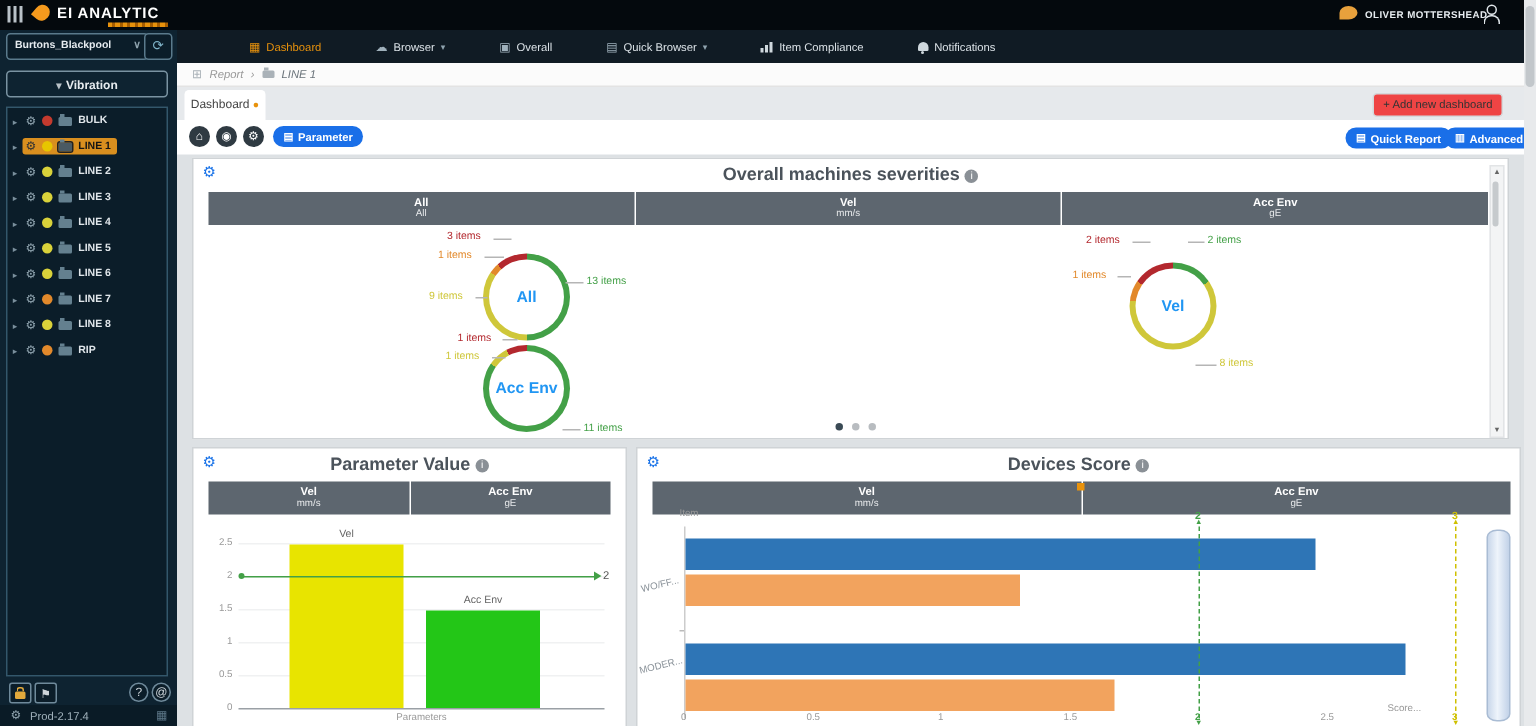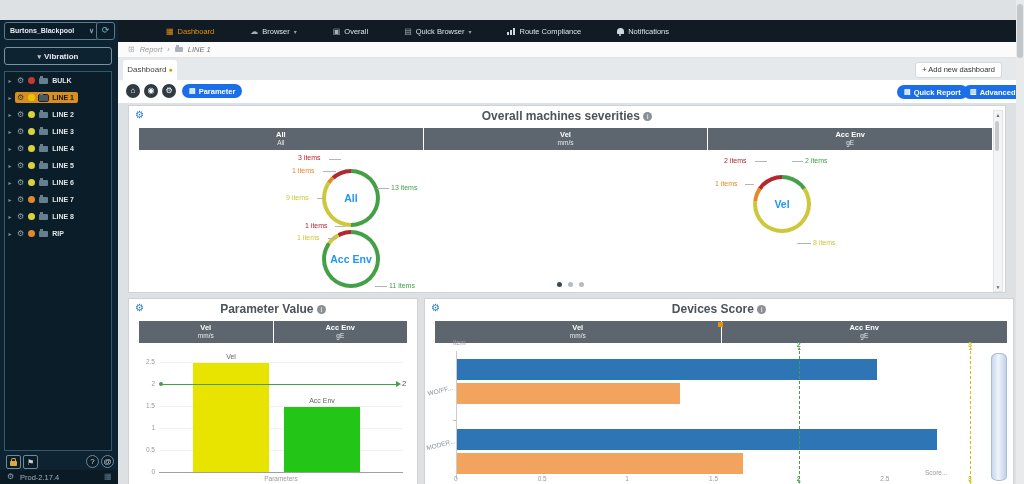--- a/index.html
+++ b/index.html
@@ -79,21 +79,21 @@
   .breadcrumb{position:absolute;left:118px;top:42px;width:898px;height:16px;background:#fbfbfb;border-bottom:1px solid #e3e3e3;
               z-index:10;color:#999;font-size:7.5px;font-style:italic;display:flex;align-items:center;gap:5px;padding-left:10px;box-sizing:border-box}
   .breadcrumb .bic{font-style:normal;color:#aab2b8;font-size:8px}
   .bmach{width:8px;height:5px;background:#aab2b8;border-radius:1px;position:relative}
   .bmach::after{content:'';position:absolute;top:-2px;left:1px;width:3px;height:2px;background:#aab2b8}
   .bcur{color:#6a737a}
   .tabbar{position:absolute;left:118px;top:58px;width:898px;height:22px;background:#e6e9ec;z-index:10}
   .tab{position:absolute;left:5px;top:2px;width:54px;height:20px;background:#fff;border-radius:3px 3px 0 0;
        font-size:8px;color:#444;line-height:20px;text-align:center;cursor:pointer}
   .tab .tdot{color:#e8920c;font-size:7px}
-  .addnew{position:absolute;right:14px;top:4px;height:14px;background:#ffffff;border:1px solid #d5d8da;border-radius:3px;
+  .addnew{position:absolute;right:14px;top:4px;height:14px;background:#ef4444;border:1px solid #d5d8da;border-radius:3px;
           font-size:7.5px;color:#333;line-height:14px;padding:0 6px;cursor:pointer}
   .toolrow{position:absolute;left:118px;top:80px;width:898px;height:23px;background:#fff;z-index:9}
   .cbtn{position:absolute;top:4px;width:14px;height:14px;border-radius:50%;background:#2f3a42;color:#fff;font-size:8px;
         text-align:center;line-height:14px;cursor:pointer}
   .pill{position:absolute;background:#1a6fe8;border-radius:8px;color:#fff;font-size:7.5px;font-weight:bold;
         display:flex;align-items:center;gap:3px;padding:0 7px;height:14px;cursor:pointer;white-space:nowrap}
   .pill s{font-size:7px}
   .ptitle-main{position:absolute;left:0;top:82px;width:1024px;text-align:center;font-size:13.5px;font-weight:bold;
                color:#4b4b4b;z-index:8;pointer-events:none}
 
@@ -147,20 +147,33 @@
   .xtick{position:absolute;font-size:6.5px;color:#999}
   .cyl{position:absolute;width:14px;background:linear-gradient(90deg,#c9d7ea,#eef4fb 45%,#c2d2e8);
        border:1px solid #a9bcd4;border-radius:7px/5px;cursor:pointer}
   .sep{position:absolute;width:3px;height:1px;background:#bbb}
 </style>
 </head>
 <body>
 
 <div id="app">
 
+  <div class="topbar">
+    <div class="hamb">
+        <i></i>
+        <i></i>
+        <i></i>
+      </div>
+    <div class="flame"></div>
+    <div class="brand">EI ANALYTIC</div>
+    <div class="tagline"></div>
+    <div class="chatico"></div>
+    <div class="username">OLIVER MOTTERSHEAD</div>
+    <div class="person"></div>
+  </div>
   <div class="pagescroll">
       <div class="thumb"></div>
     </div>
 
   <div class="selzone">
     <div class="siteselect">
       <span>Burtons_Blackpool</span>
       <s class="car">∨</s>
     </div>
     <div class="refbtn">⟳</div>
@@ -184,21 +197,21 @@
         <s class="nico">▤</s>
         <span class="nlab">Quick Browser</span>
         <s class="ncaret">▾</s>
       </div>
       <div class="navit">
         <s class="rbars">
           <i style="height:3px"></i>
           <i style="height:5px"></i>
           <i style="height:7px"></i>
         </s>
-        <span class="nlab">Route Compliance</span>
+        <span class="nlab">Item Compliance</span>
       </div>
       <div class="navit">
         <s class="bellico"></s>
         <span class="nlab">Notifications</span>
       </div>
     </div>
 
   <div class="sidebar">
     <div class="vibbtn">
       <s>▾</s><span>Vibration</span>

